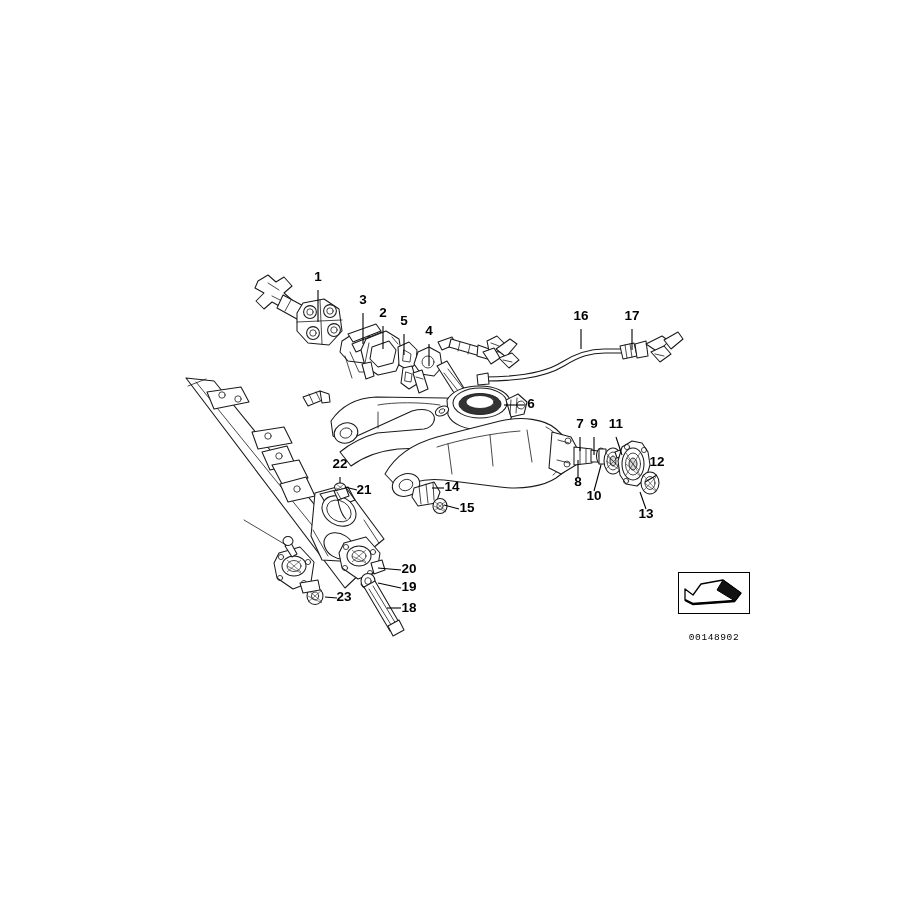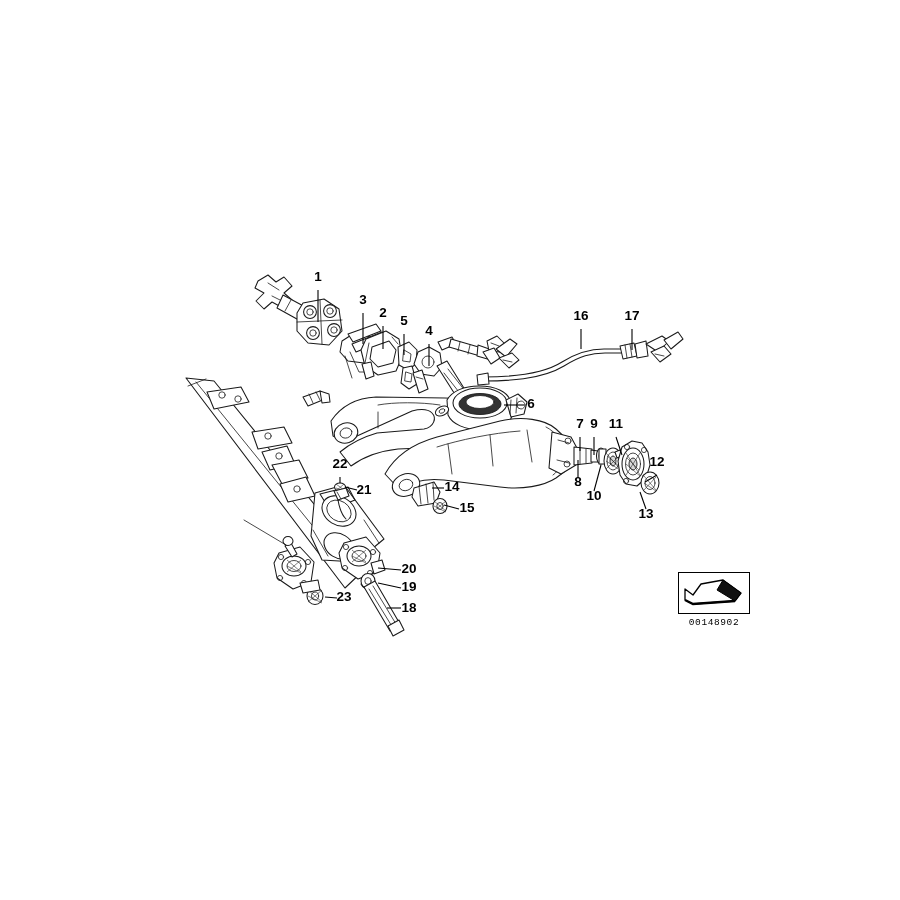--- a/index.html
+++ b/index.html
@@ -81,21 +81,21 @@
   #footer-mark .mark-box {
     width: 70px;
     height: 40px;
     margin: 0 auto;
     border: 1.4px solid #000000;
     background: #ffffff;
     position: relative;
     overflow: hidden;
   }
   #footer-mark .mark-id {
-    margin-top: 3px;
+    margin-top: 18px;
     font-family: "Liberation Mono", monospace;
     font-size: 9.5px;
     letter-spacing: 0.6px;
     color: #000000;
   }
 </style>
 </head>
 <body>
 
 <div id="diagram-page">

